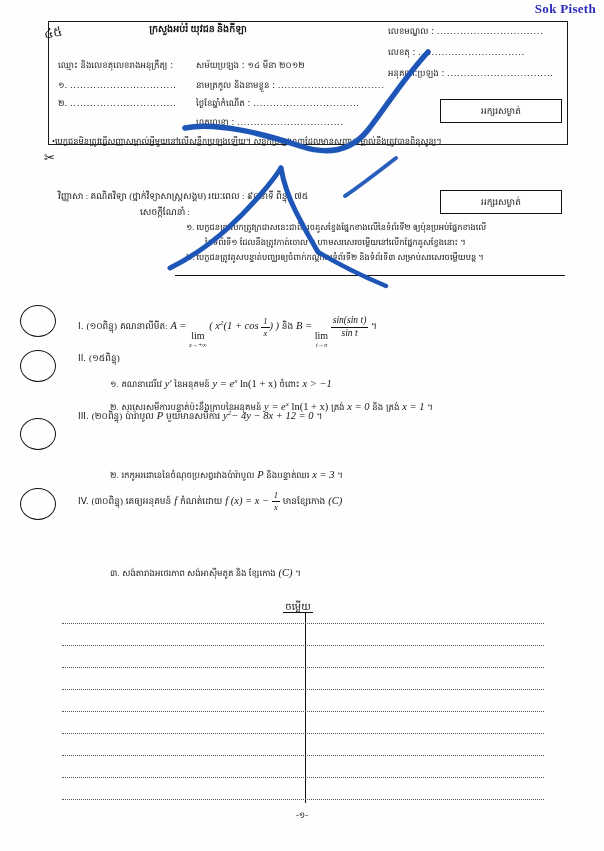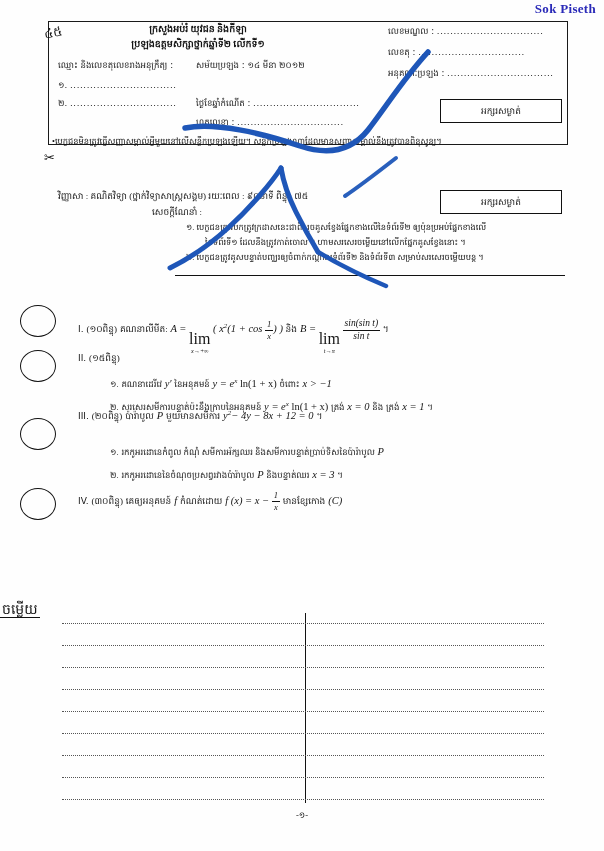--- a/index.html
+++ b/index.html
@@ -53,21 +53,21 @@
     font-size:8.3px;white-space:nowrap;
   }
 
   
   .scissors{
     position:absolute;left:44px;top:150px;font-size:13px;color:#111;
   }
 
   
   .subject{position:absolute;left:58px;top:190px;font-size:9px;white-space:nowrap;}
-  .instr-head{position:absolute;left:152px;top:206px;font-size:9px;}
+  .instr-head{position:absolute;left:140px;top:206px;font-size:9px;}
 
   .score-circle{
     position:absolute;left:60px;top:205px;width:78px;height:62px;
     border:1.2px solid #111;border-radius:50%;
     display:flex;align-items:center;justify-content:center;font-size:10px;
   }
 
   .instr{position:absolute;font-size:8.3px;line-height:1.55;white-space:nowrap;}
   #ins1a{left:186px;top:222px;}
   #ins1b{left:205px;top:237px;}
@@ -84,67 +84,70 @@
   
   .q{position:absolute;left:78px;font-size:9px;white-space:nowrap;}
   .qsub{position:absolute;left:110px;font-size:8.6px;white-space:nowrap;}
 
   
   .m{font-family:"Liberation Serif","DejaVu Serif",serif;font-style:italic;font-size:10.5px;}
   .mr{font-style:normal;}
   .sup{font-size:7px;vertical-align:super;font-style:italic;}
   .lim{display:inline-block;text-align:center;vertical-align:middle;font-style:normal;
        font-family:"Liberation Serif",serif;}
-  .lim .lb{display:block;font-size:16px;line-height:1;margin-top:25px;}
+  .lim .lb{display:block;font-size:10px;line-height:1;margin-top:25px;}
   .lim .ls{display:block;font-size:6.2px;line-height:1.15;font-style:italic;}
   .frac{display:inline-block;text-align:center;vertical-align:middle;
         font-family:"Liberation Serif",serif;font-size:9.5px;}
   .frac .num{display:block;border-bottom:1px solid #111;padding:0 2px;line-height:1.25;}
   .frac .den{display:block;padding:0 2px;line-height:1.25;}
   .frac-s{font-size:8.5px;}
 
   
   .ans-label{
-    position:absolute;left:0;right:8px;top:600px;text-align:left;
-    font-size:14px;
+    position:absolute;left:0;right:8px;top:600px;text-align:center;
+    font-size:10px;
   }
   .ans-label span{border-bottom:1.1px solid #111;padding:0 2px;}
   .vline{position:absolute;left:305px;top:613px;width:0;height:190px;border-left:1.1px solid #111;}
   .dline{position:absolute;left:62px;width:482px;border-top:1px dotted #555;}
   .page-no{position:absolute;left:0;right:0;top:810px;text-align:center;font-size:8.5px;}
 
   
   .pen{position:absolute;left:0;top:0;width:604px;height:851px;pointer-events:none;}
 </style>
 </head>
 <body>
 
 <div class="page">
 
   <div class="wm-name">Sok Piseth</div>
 
   <div class="hdr-box"></div>
   <div class="corner-mark">៤៥</div>
 
   <div class="hdr-t1 kh">ក្រសួងអប់រំ យុវជន និងកីឡា</div>
-  <div class="hdr-t2 kh">ប្រឡងឧត្តមសិក្សាថ្នាក់ឆ្នាំទី២ លើកទី១</div>
 
   <div class="row c1" style="top:60px;">ឈ្មោះ និងលេខតុលេខរាងអនុក្រឹត្យ :</div>
   <div class="row c1" style="top:80px;">
     <span>១.</span>
     <span class="dots">................................</span>
   </div>
   <div class="row c1" style="top:98px;">
     <span>២.</span>
     <span class="dots">................................</span>
   </div>
 
   <div class="row c2" style="top:60px;">
     <span>សម័យប្រឡង :</span>
     <span>១៤ មីនា ២០១២</span>
+  </div>
+  <div class="row c2" style="top:80px;">
+    <span>នាមត្រកូល និងនាមខ្លួន :</span>
+    <span class="dots">................................</span>
   </div>
   <div class="row c2" style="top:98px;">
     <span>ថ្ងៃខែឆ្នាំកំណើត :</span>
     <span class="dots">................................</span>
   </div>
   <div class="row c2" style="top:117px;text-align:center;">
     <span>ហត្ថលេខា :</span>
     <span class="dots">................................</span>
   </div>
 
@@ -240,25 +243,20 @@
 
   <div class="q" style="top:408px;">
     <span>III.</span>
     <span class="kh">(២០ពិន្ទុ)</span>
     <span class="kh">ប៉ារ៉ាបូល</span>
     <span class="m">P</span>
     <span class="kh">មួយមានសមីការ</span>
     <span class="m"><span>y</span><span class="sup">2</span><span>− 4y − 8x + 12 = 0</span></span>
     <span class="kh">។</span>
   </div>
-  <div class="qsub" style="top:446px;">
-    <span class="kh">១.</span>
-    <span class="kh">រកកូអរដោនេកំពូល កំណុំ សមីការអ័ក្សឈរ និងសមីការបន្ទាត់ប្រាប់ទិសនៃប៉ារ៉ាបូល</span>
-    <span class="m">P</span>
-  </div>
   <div class="qsub" style="top:469px;">
     <span class="kh">២.</span>
     <span class="kh">រកកូអរដោនេនៃចំណុចប្រសព្វរវាងប៉ារ៉ាបូល</span>
     <span class="m">P</span>
     <span class="kh">និងបន្ទាត់ឈរ</span>
     <span class="m">x = 3</span>
     <span class="kh">។</span>
   </div>
 
   <div class="q" style="top:490px;">
@@ -270,20 +268,26 @@
     <span class="m">
       <span>f (x) = x −</span>
       <span class="frac frac-s">
         <span class="num">1</span>
         <span class="den">x</span>
       </span>
     </span>
     <span class="kh">មានខ្សែកោង</span>
     <span class="m">(C)</span>
   </div>
+  <div class="qsub" style="top:567px;">
+    <span class="kh">៣.</span>
+    <span class="kh">សង់តារាងអថេរភាព សង់អាស៊ីមតូត និង ខ្សែកោង</span>
+    <span class="m">(C)</span>
+    <span class="kh">។</span>
+  </div>
 
   <div class="ans-label kh">
     <span>ចម្លើយ</span>
   </div>
   <div class="vline"></div>
 
   <div class="dline" style="top:623px;"></div>
   <div class="dline" style="top:645px;"></div>
   <div class="dline" style="top:667px;"></div>
   <div class="dline" style="top:689px;"></div>

